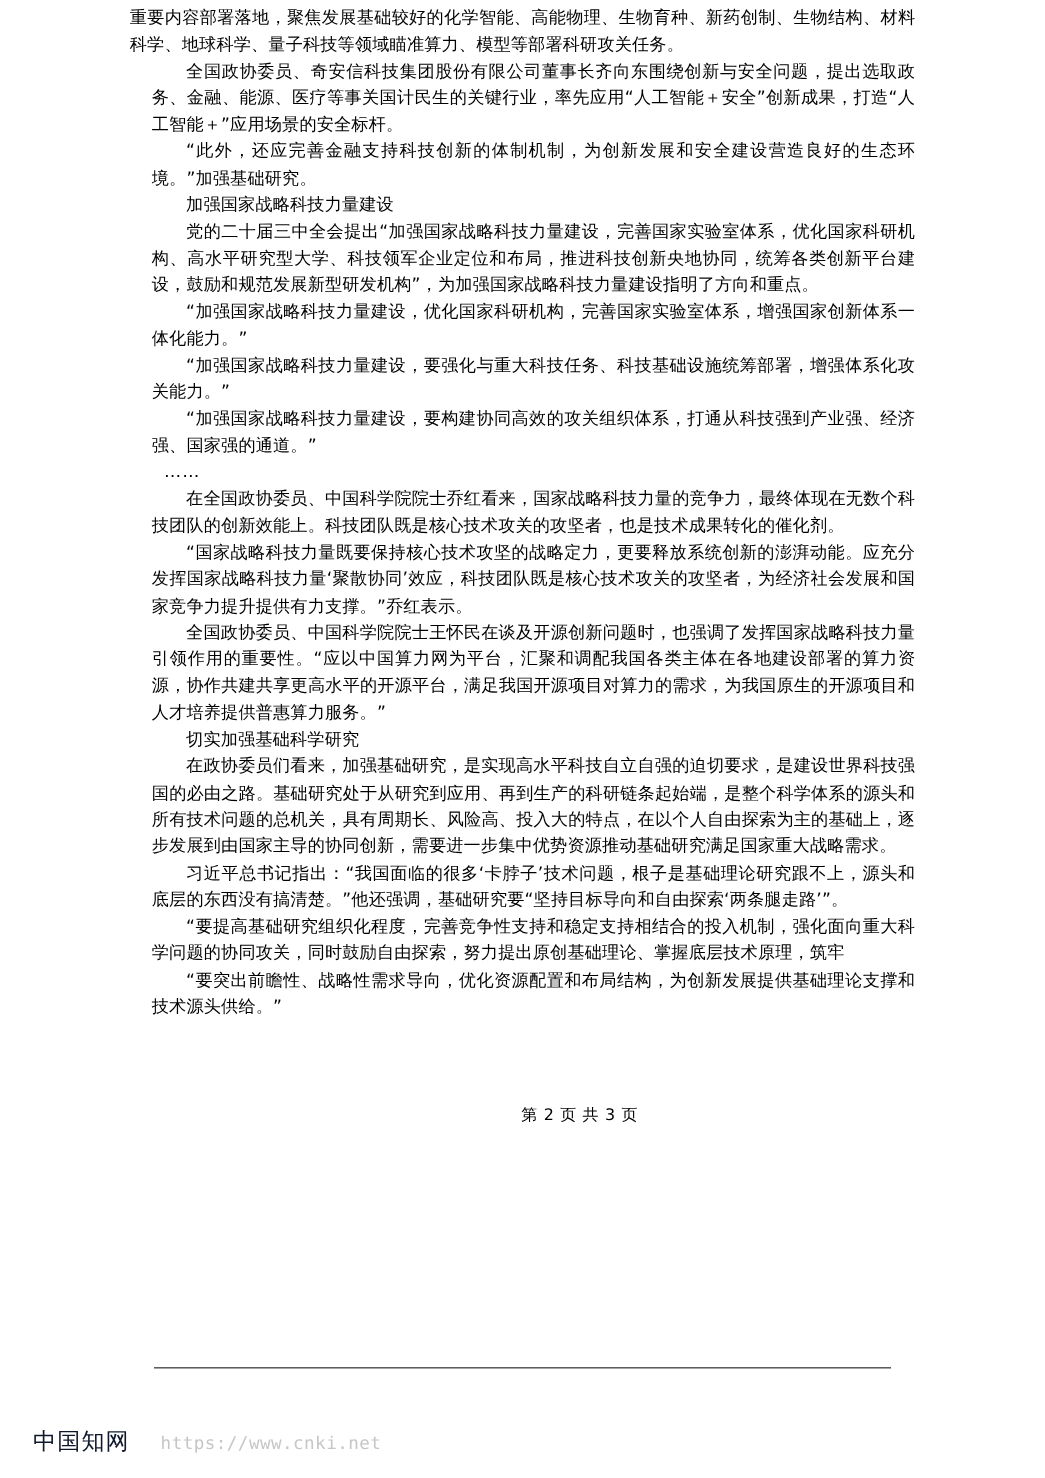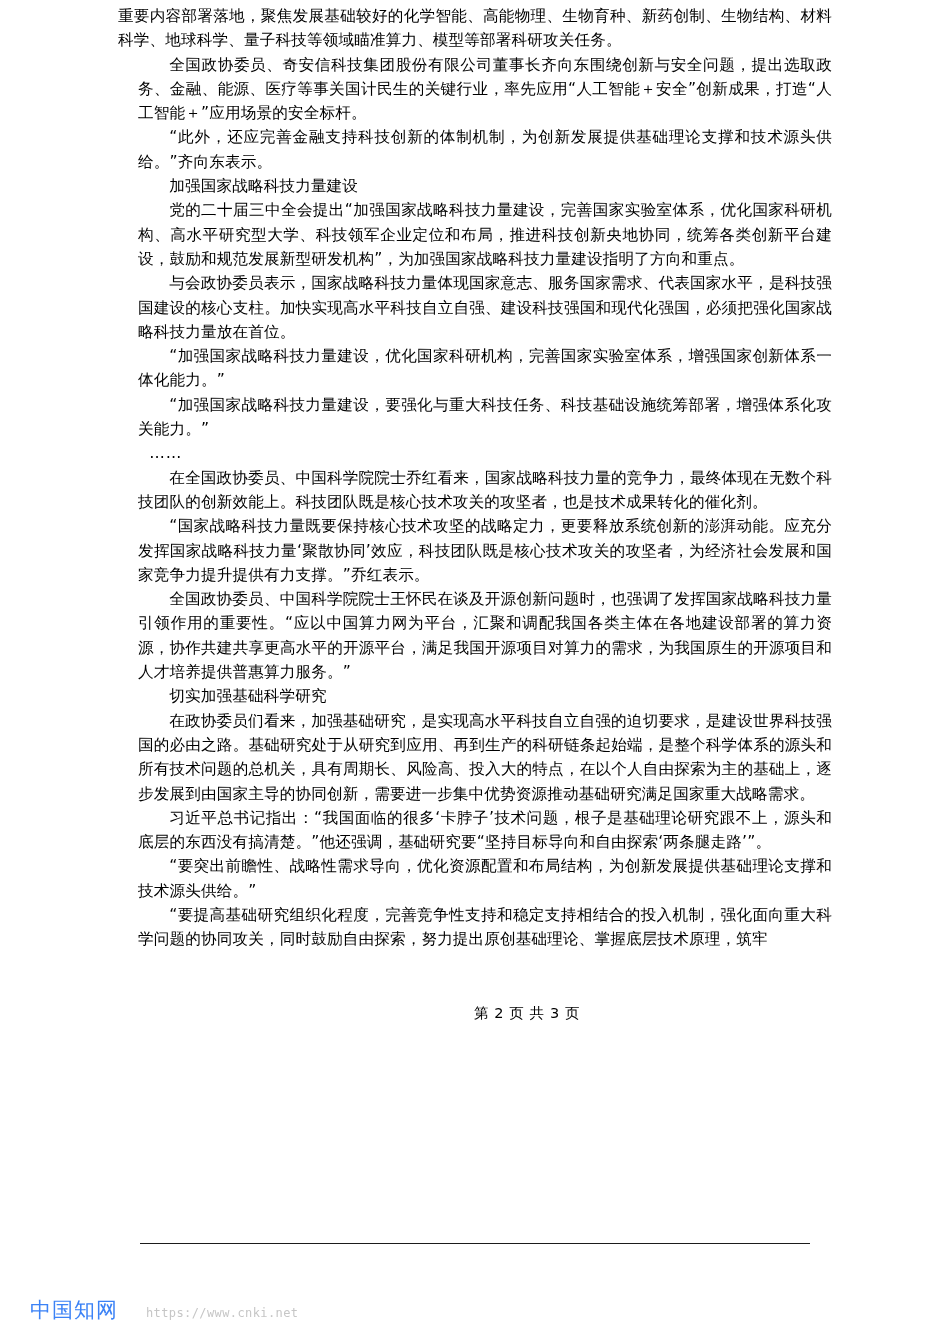--- a/index.html
+++ b/index.html
@@ -81,53 +81,53 @@
     left: 30px;
     top: 1296px;
     display: flex;
     align-items: baseline;
     color: #c9c9c9;
   }
   .watermark .wm-cn {
     font-family: "DejaVu Sans", "Liberation Sans", sans-serif;
     font-size: 21px;
     letter-spacing: 1px;
-    color: #3b82f6;
+    color: #0f172a;
   }
   .watermark .wm-url {
     font-family: "DejaVu Sans Mono", "Liberation Mono", monospace;
-    font-size: 12px;
+    font-size: 16px;
     letter-spacing: 0.4px;
     margin-left: 28px;
     color: #c6c6c6;
   }
 </style>
 </head>
 <body>
 
 <div class="page">
 
   <div class="doc-body">
     <p class="para">重要内容部署落地，聚焦发展基础较好的化学智能、高能物理、生物育种、新药创制、生物结构、材料科学、地球科学、量子科技等领域瞄准算力、模型等部署科研攻关任务。</p>
     <p class="para indent">全国政协委员、奇安信科技集团股份有限公司董事长齐向东围绕创新与安全问题，提出选取政务、金融、能源、医疗等事关国计民生的关键行业，率先应用“人工智能＋安全”创新成果，打造“人工智能＋”应用场景的安全标杆。</p>
-    <p class="para indent">“此外，还应完善金融支持科技创新的体制机制，为创新发展提供基础理论支撑和技术源头供给。”齐向东表示。</p>
+    <p class="para indent">“此外，还应完善金融支持科技创新的体制机制，为创新发展和安全建设营造良好的生态环境。”加强基础研究。</p>
     <p class="para indent">加强国家战略科技力量建设</p>
     <p class="para indent">党的二十届三中全会提出“加强国家战略科技力量建设，完善国家实验室体系，优化国家科研机构、高水平研究型大学、科技领军企业定位和布局，推进科技创新央地协同，统筹各类创新平台建设，鼓励和规范发展新型研发机构”，为加强国家战略科技力量建设指明了方向和重点。</p>
-    <p class="para indent">与会政协委员表示，国家战略科技力量体现国家意志、服务国家需求、代表国家水平，是科技强国建设的核心支柱。加快实现高水平科技自立自强、建设科技强国和现代化强国，必须把强化国家战略科技力量放在首位。</p>
     <p class="para indent">“加强国家战略科技力量建设，优化国家科研机构，完善国家实验室体系，增强国家创新体系一体化能力。”</p>
     <p class="para indent">“加强国家战略科技力量建设，要强化与重大科技任务、科技基础设施统筹部署，增强体系化攻关能力。”</p>
+    <p class="para indent">“加强国家战略科技力量建设，要构建协同高效的攻关组织体系，打通从科技强到产业强、经济强、国家强的通道。”</p>
     <p class="para ellipsis">……</p>
     <p class="para indent">在全国政协委员、中国科学院院士乔红看来，国家战略科技力量的竞争力，最终体现在无数个科技团队的创新效能上。科技团队既是核心技术攻关的攻坚者，也是技术成果转化的催化剂。</p>
     <p class="para indent">“国家战略科技力量既要保持核心技术攻坚的战略定力，更要释放系统创新的澎湃动能。应充分发挥国家战略科技力量‘聚散协同’效应，科技团队既是核心技术攻关的攻坚者，为经济社会发展和国家竞争力提升提供有力支撑。”乔红表示。</p>
     <p class="para indent">全国政协委员、中国科学院院士王怀民在谈及开源创新问题时，也强调了发挥国家战略科技力量引领作用的重要性。“应以中国算力网为平台，汇聚和调配我国各类主体在各地建设部署的算力资源，协作共建共享更高水平的开源平台，满足我国开源项目对算力的需求，为我国原生的开源项目和人才培养提供普惠算力服务。”</p>
     <p class="para indent">切实加强基础科学研究</p>
     <p class="para indent">在政协委员们看来，加强基础研究，是实现高水平科技自立自强的迫切要求，是建设世界科技强国的必由之路。基础研究处于从研究到应用、再到生产的科研链条起始端，是整个科学体系的源头和所有技术问题的总机关，具有周期长、风险高、投入大的特点，在以个人自由探索为主的基础上，逐步发展到由国家主导的协同创新，需要进一步集中优势资源推动基础研究满足国家重大战略需求。</p>
     <p class="para indent">习近平总书记指出：“我国面临的很多‘卡脖子’技术问题，根子是基础理论研究跟不上，源头和底层的东西没有搞清楚。”他还强调，基础研究要“坚持目标导向和自由探索‘两条腿走路’”。</p>
+    <p class="para indent">“要提高基础研究组织化程度，完善竞争性支持和稳定支持相结合的投入机制，强化面向重大科学问题的协同攻关，同时鼓励自由探索，努力提出原创基础理论、掌握底层技术原理，筑牢</p>
     <p class="para indent">“要突出前瞻性、战略性需求导向，优化资源配置和布局结构，为创新发展提供基础理论支撑和技术源头供给。”</p>
-    <p class="para indent">“要提高基础研究组织化程度，完善竞争性支持和稳定支持相结合的投入机制，强化面向重大科学问题的协同攻关，同时鼓励自由探索，努力提出原创基础理论、掌握底层技术原理，筑牢</p>
   </div>
 
   <div class="footer-pagenum">
     <span class="pg-inner">第 2 页  共 3 页</span>
   </div>
 
   <div class="rule"></div>
 
   <div class="watermark">
     <span class="wm-cn">中国知网</span>

